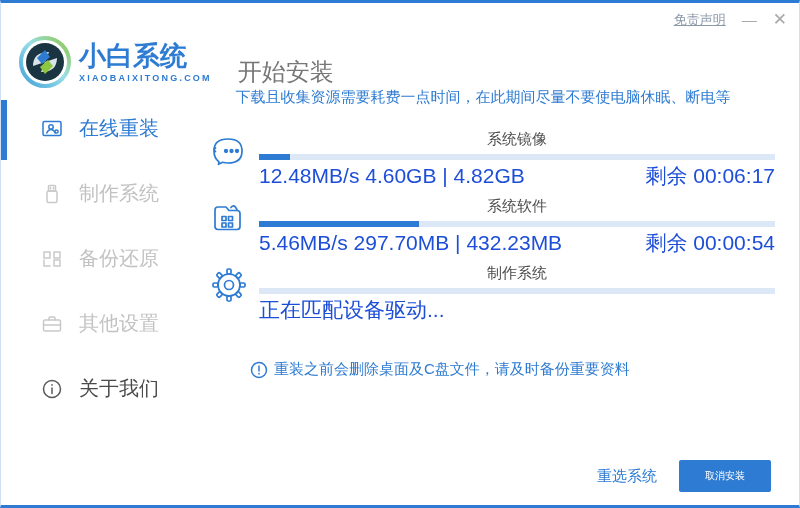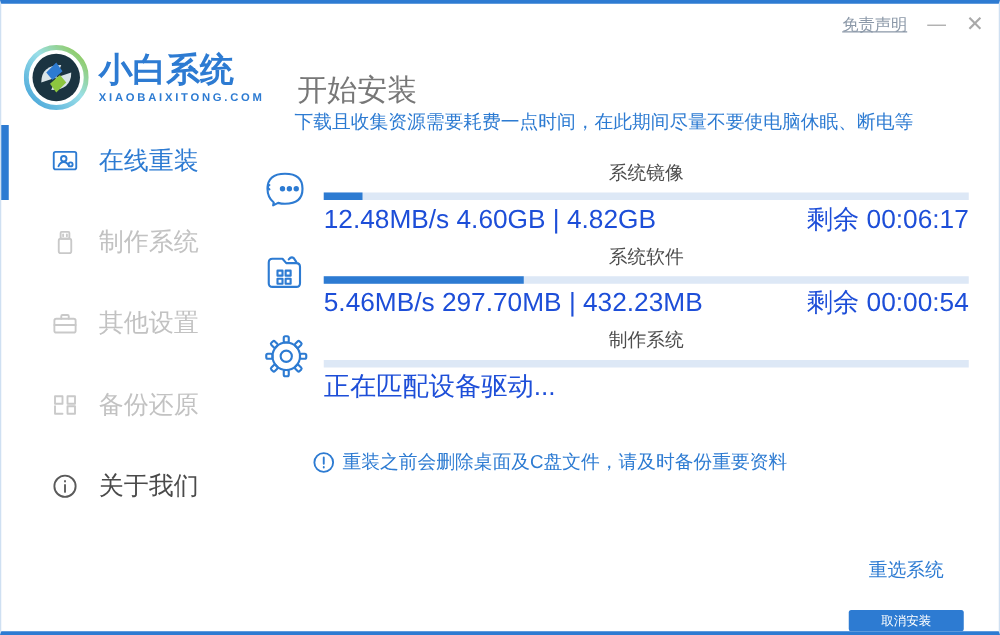--- a/index.html
+++ b/index.html
@@ -41,21 +41,21 @@
   .task{ display:flex; margin-bottom:10px; padding-left:18px; }
   .task-icon{ width:40px; height:40px; flex-shrink:0; margin-top:2px; }
   .task-body{ flex:1; margin-left:10px; }
   .task-name{ font-size:15px; color:#4d4d4d; line-height:20px;text-align:center; }
   .bar{ height:6px; background:#dde8f6; margin:5px 0 6px 0; }
   .bar-fill{ height:100%; background:#2d7bd2; width:0; }
   .task-stats{ display:flex; justify-content:space-between; font-size:21px; color:#1d4ed8; line-height:20px; }
   .note{ margin-top:40px; padding-left:59px; display:flex; align-items:center; font-size:15px; color:#2d7bd2; }
   .note svg{ margin-right:6px; flex-shrink:0; }
   
-  .footer{ position:absolute; right:0; bottom:0; height:58px; display:flex; align-items:center; justify-content:flex-end; padding-right:28px; gap:22px;flex-direction:column; }
+  .footer{ position:absolute; right:0; bottom:0; height:58px; display:flex; align-items:center; justify-content:flex-end; padding-right:28px; gap:22px; }
   .link-btn{ border:none; background:transparent; color:#2d7bd2; font-size:15px; cursor:pointer; font-family:inherit; }
   .primary-btn{ border:none; background:#2d7bd2; color:#fff; font-size:10px; width:92px; height:32px; border-radius:2px; cursor:pointer; font-family:inherit; }
   svg.stroked{ fill:none; stroke-width:1.5; stroke-linecap:round; stroke-linejoin:round; }
   .task-icon-svg{ stroke:#2d7bd2; }
 </style>
 </head>
 <body>
 
 <div class="window">
 
@@ -114,38 +114,38 @@
             <line x1="9.5" y1="4.5" x2="9.5" y2="6"></line>
             <line x1="12.5" y1="4.5" x2="12.5" y2="6"></line>
           </svg>
         </span>
         <span class="label">制作系统</span>
       </div>
 
       <div class="side-item">
         <span class="icon">
           <svg class="stroked" viewBox="0 0 22 22" width="22" height="22">
-            <rect x="2.5" y="7" width="17" height="11" rx="1.5"></rect>
-            <path d="M8 7 V5 q0-1 1-1 h4 q1 0 1 1 v2"></path>
-            <line x1="2.5" y1="12" x2="19.5" y2="12"></line>
-          </svg>
-        </span>
-        <span class="label">其他设置</span>
-      </div>
-
-      <div class="side-item">
-        <span class="icon">
-          <svg class="stroked" viewBox="0 0 22 22" width="22" height="22">
             <rect x="3" y="4" width="6" height="6"></rect>
             <rect x="13" y="4" width="6" height="6"></rect>
             <path d="M9 18 H3 V12"></path>
             <rect x="13" y="12" width="6" height="6"></rect>
           </svg>
         </span>
         <span class="label">备份还原</span>
+      </div>
+
+      <div class="side-item">
+        <span class="icon">
+          <svg class="stroked" viewBox="0 0 22 22" width="22" height="22">
+            <rect x="2.5" y="7" width="17" height="11" rx="1.5"></rect>
+            <path d="M8 7 V5 q0-1 1-1 h4 q1 0 1 1 v2"></path>
+            <line x1="2.5" y1="12" x2="19.5" y2="12"></line>
+          </svg>
+        </span>
+        <span class="label">其他设置</span>
       </div>
 
       <div class="side-item dark">
         <span class="icon">
           <svg class="stroked" viewBox="0 0 22 22" width="22" height="22">
             <circle cx="11" cy="11" r="8.5"></circle>
             <line x1="11" y1="10" x2="11" y2="15.5"></line>
             <line x1="11" y1="6.8" x2="11" y2="7.2"></line>
           </svg>
         </span>

